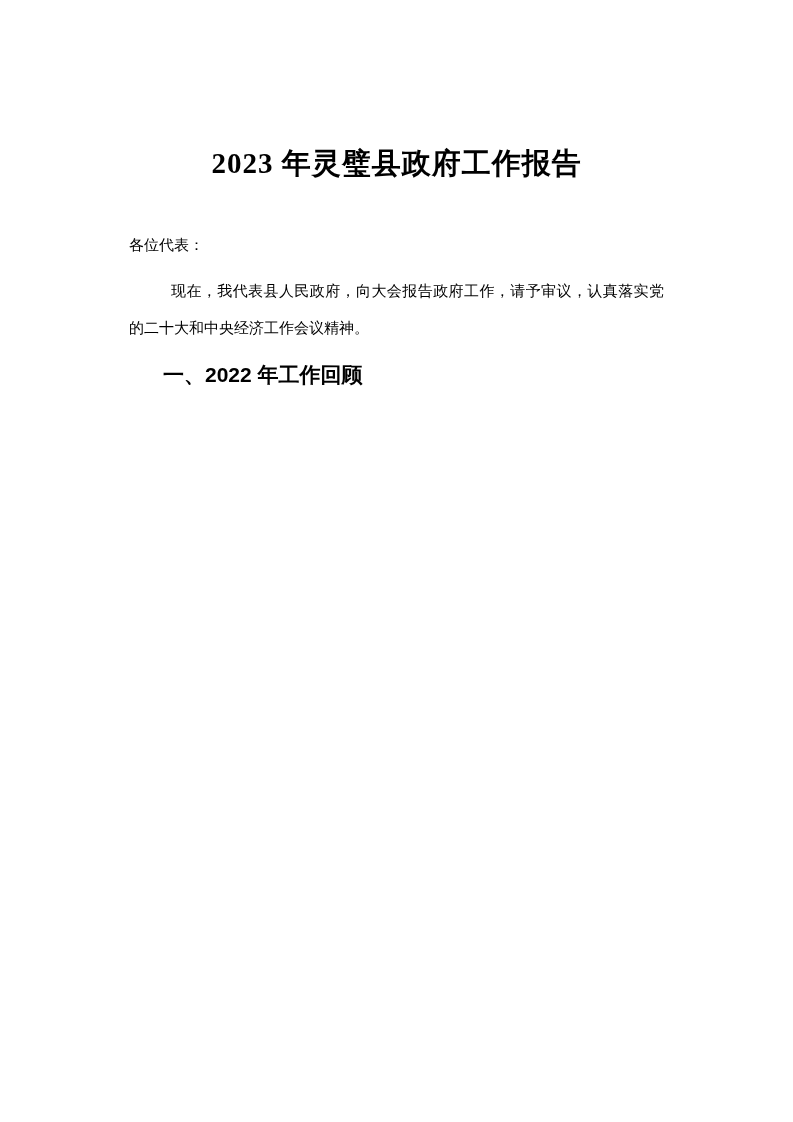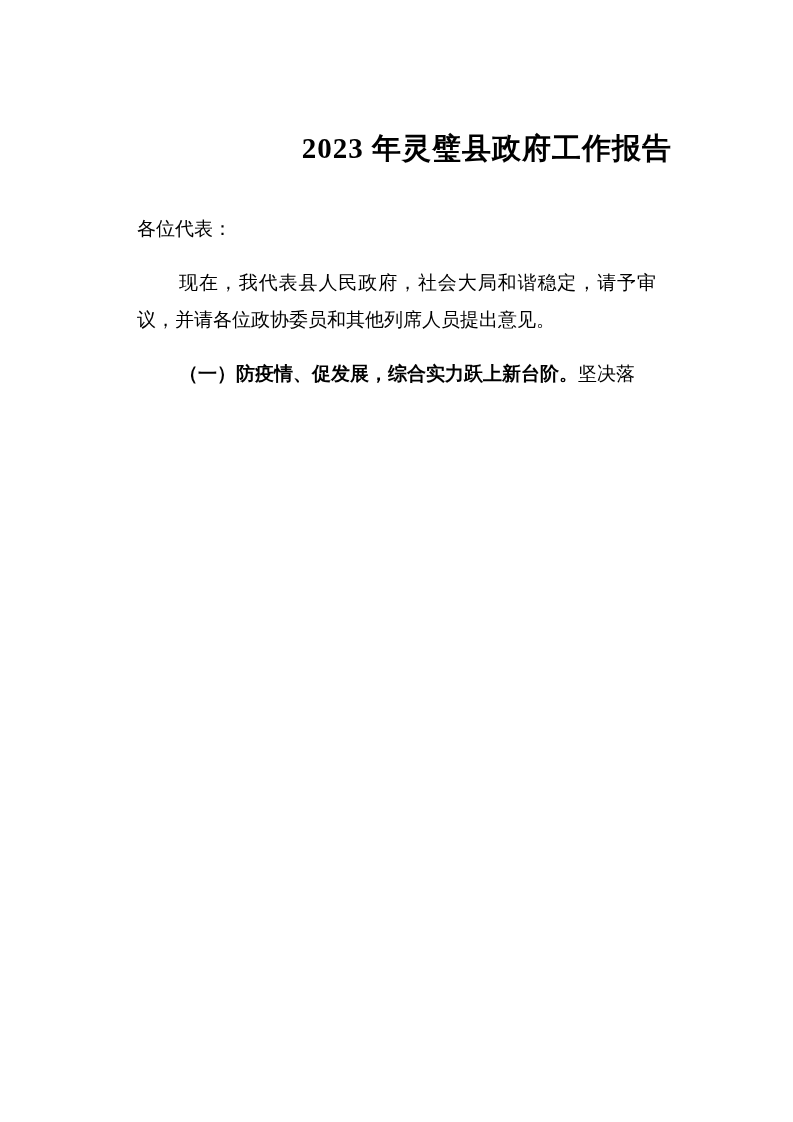--- a/index.html
+++ b/index.html
@@ -14,36 +14,35 @@
       height: 1122px;
       margin: 0 auto;
       background: #ffffff;
       box-sizing: border-box;
       padding: 125px 121px 0 121px;
       color: #000000;
       font-family: "Liberation Serif", "DejaVu Serif", serif;
       overflow: hidden;
     }
     .doc-title {
-      margin: 1px 0 42px 0;
+      margin: 16px 0 42px 0;
       font-size: 29px;
       line-height: 44px;
       font-weight: 700;
-      text-align: right;
+      text-align: center;
       letter-spacing: 1px;
       font-family: "Liberation Serif", "DejaVu Serif", serif;
     }
     .para {
-      margin: 16px;
-      font-size: 19px;
+      margin: 8px;
+      font-size: 15px;
       line-height: 37.5px;
       text-align: justify;
       text-indent: 42px;
       word-break: break-all;
-      font-family: Liberation Mono, monospace;
     }
     .para.no-indent {
       text-indent: 0;
     }
     .section-heading {
       margin: 0;
       font-size: 21px;
       line-height: 37.5px;
       text-indent: 42px;
       font-weight: 700;
@@ -55,21 +54,21 @@
   </style>
 </head>
 <body>
 
 <div class="page">
 
   <h1 class="doc-title">2023 年灵璧县政府工作报告</h1>
 
   <p class="para no-indent">各位代表：</p>
 
-  <p class="para">现在，我代表县人民政府，社会大局和谐稳定，请予审议，并请各位政协委员和其他列席人员提出意见。</p>
+  <p class="para">现在，我代表县人民政府，向大会报告政府工作，请予审议，认真落实党的二十大和中央经济工作会议精神。</p>
+
+  <p class="section-heading">一、2022 年工作回顾</p>
 
 
 
 
 
-  <p class="para"><span class="subitem-lead">（一）防疫情、促发展，综合实力跃上新台阶。</span><span>坚决落</span></p>
-
 </div>
 
 </body></html>

